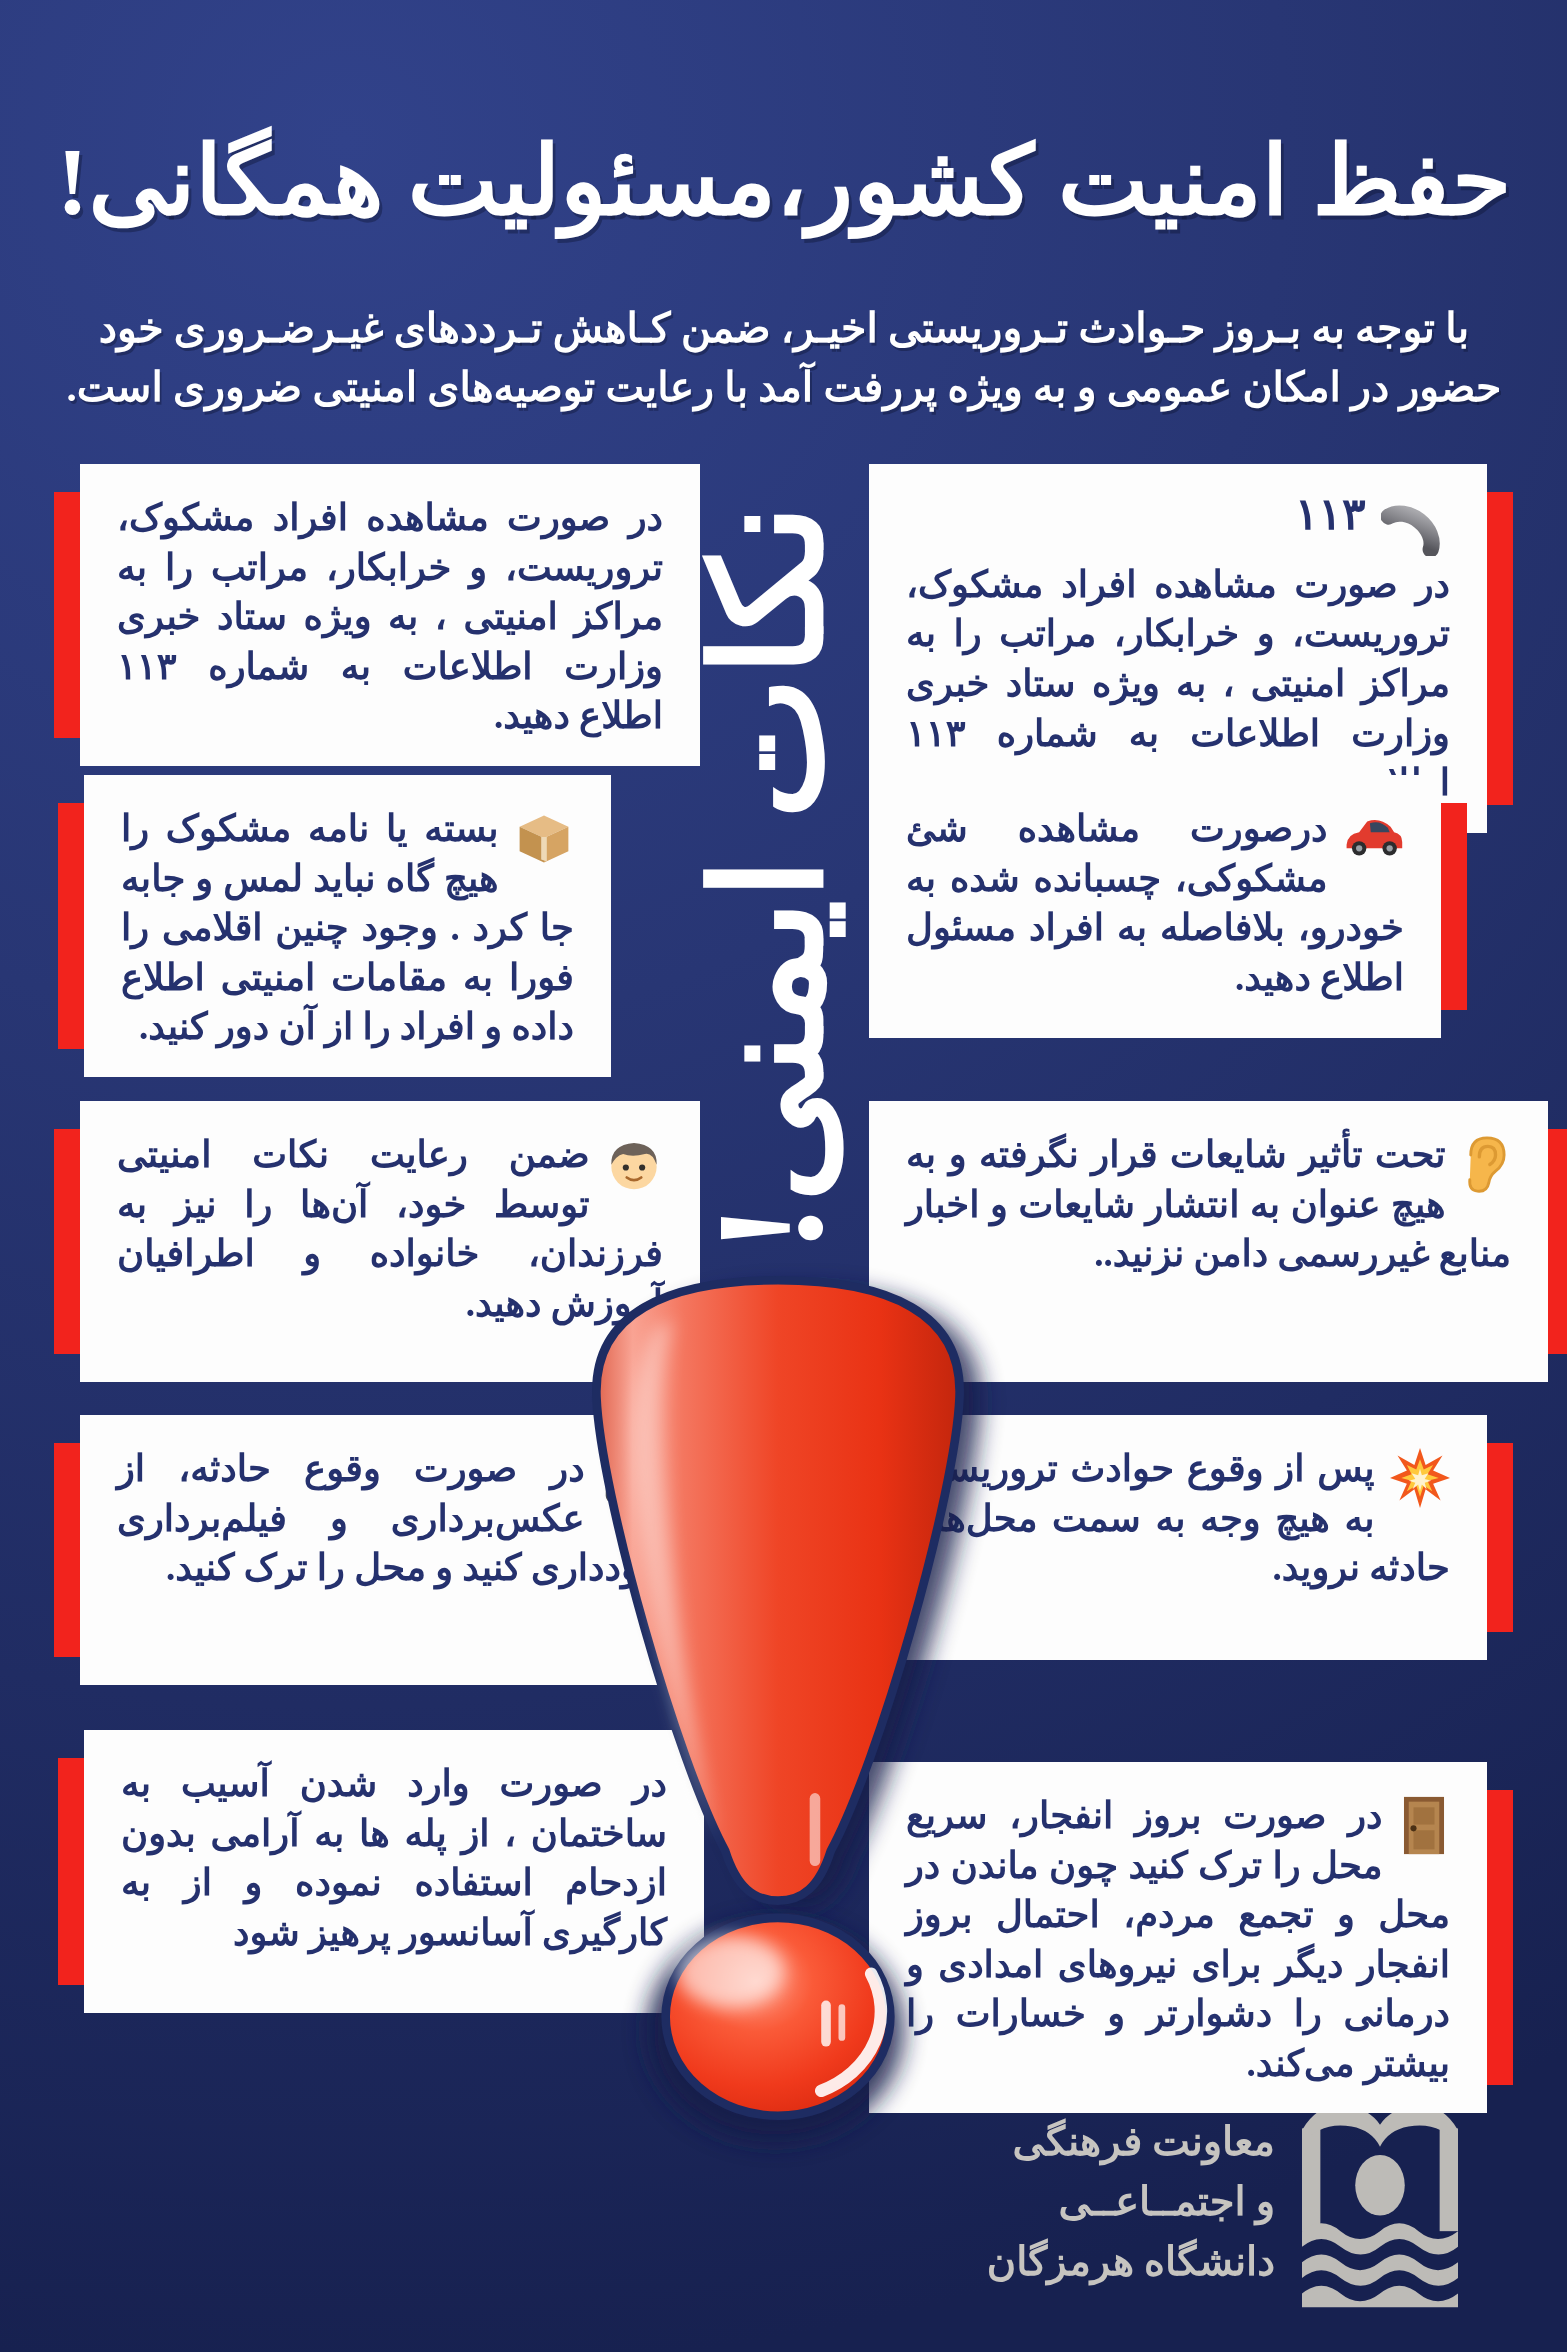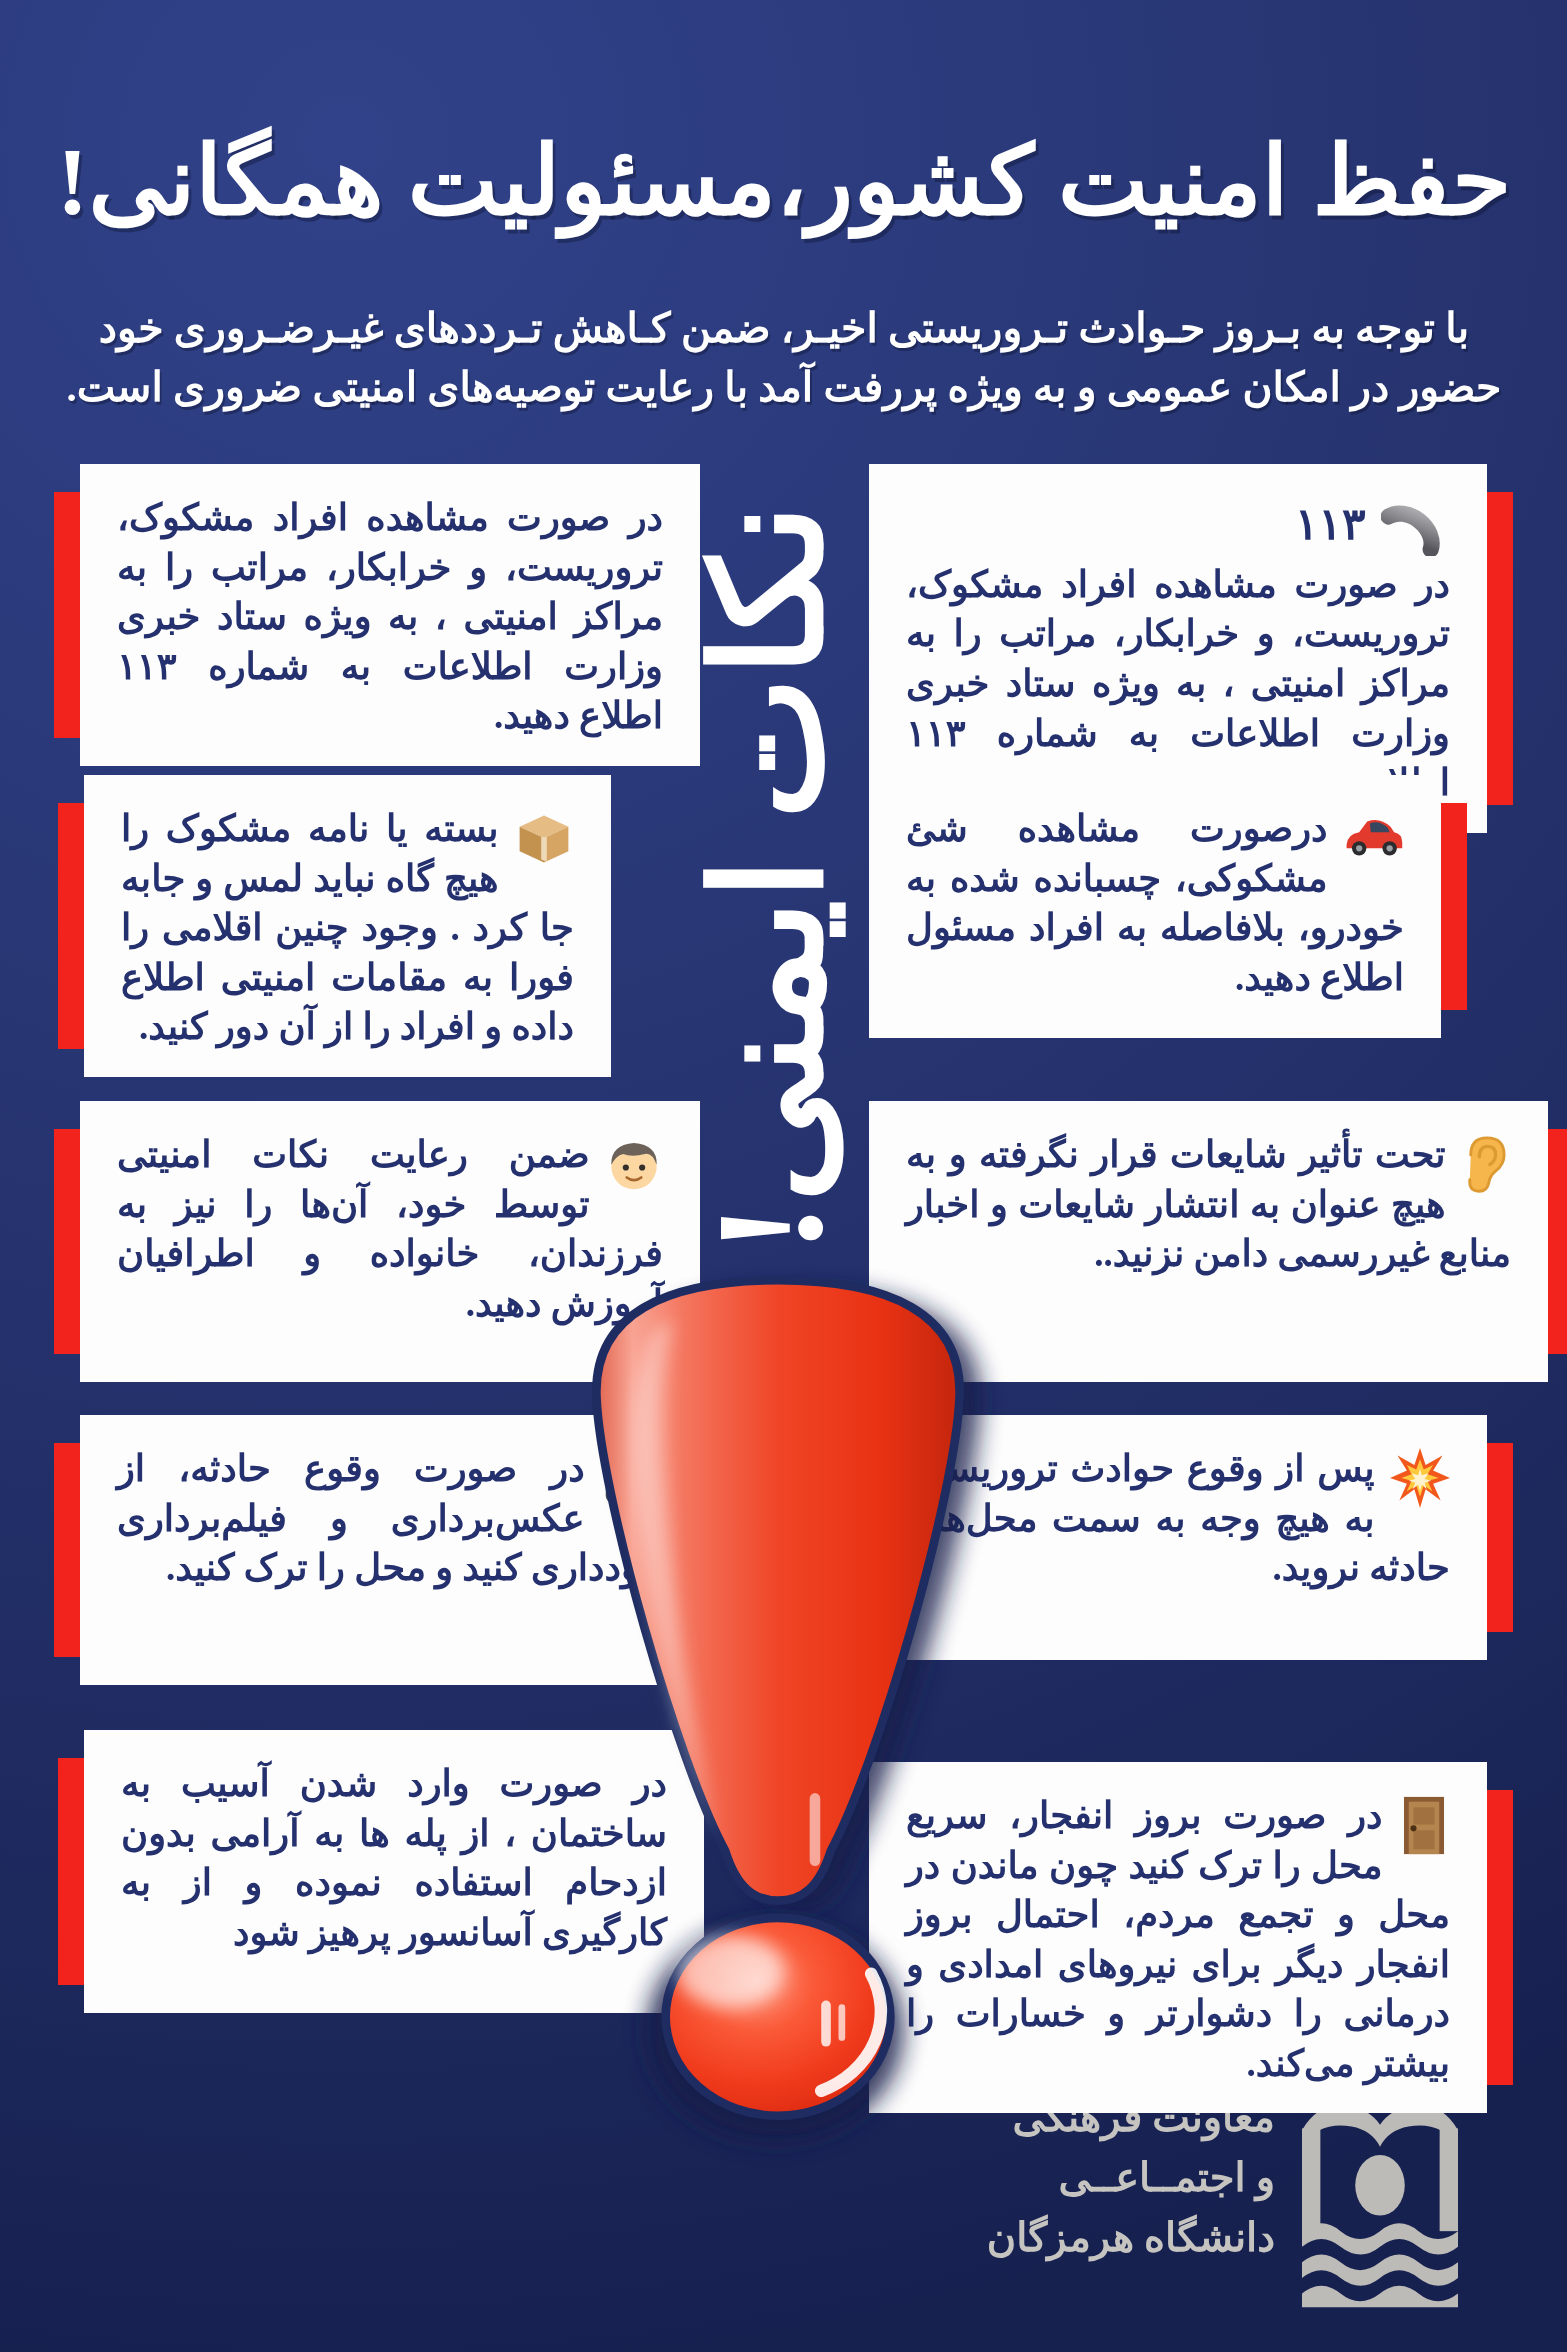--- a/index.html
+++ b/index.html
@@ -34,26 +34,26 @@
     color:#25316e;font-weight:bold;font-size:37px;line-height:1.34;
     padding:29px 37px 25px;box-sizing:border-box;text-align:justify;
   }
   .card::before{
     content:"";position:absolute;top:28px;bottom:28px;width:26px;background:#f2231d;
   }
   .card.left::before{left:-26px;}
   .card.right::before{right:-26px;}
   .card p{margin:0;text-align:justify;text-align-last:right;}
   .card-icon{float:right;margin:3.8px 0 7.7px 15.4px;line-height:0;}
-  .phone-row{display:flex;flex-direction:row;align-items:center;gap:15.4px;margin-bottom:3.8px;}
+  .phone-row{display:flex;flex-direction:row;gap:15.4px;margin-bottom:3.8px;}
   .phone-badge{font-size:44px;font-weight:bold;color:#25316e;line-height:1;}
   .excl{position:absolute;left:533px;top:1263px;z-index:4;}
   .footer{
     position:absolute;right:110px;bottom:38px;z-index:2;
-    display:flex;flex-direction:row;gap:27px;
+    display:flex;flex-direction:row;align-items:center;gap:27px;
   }
   .footer-text{
     direction:rtl;text-align:right;color:#c6c4c0;
     font-size:40px;font-weight:bold;line-height:1.5;
   }
 </style>
 </head>
 <body>
 
 <div class="poster">

